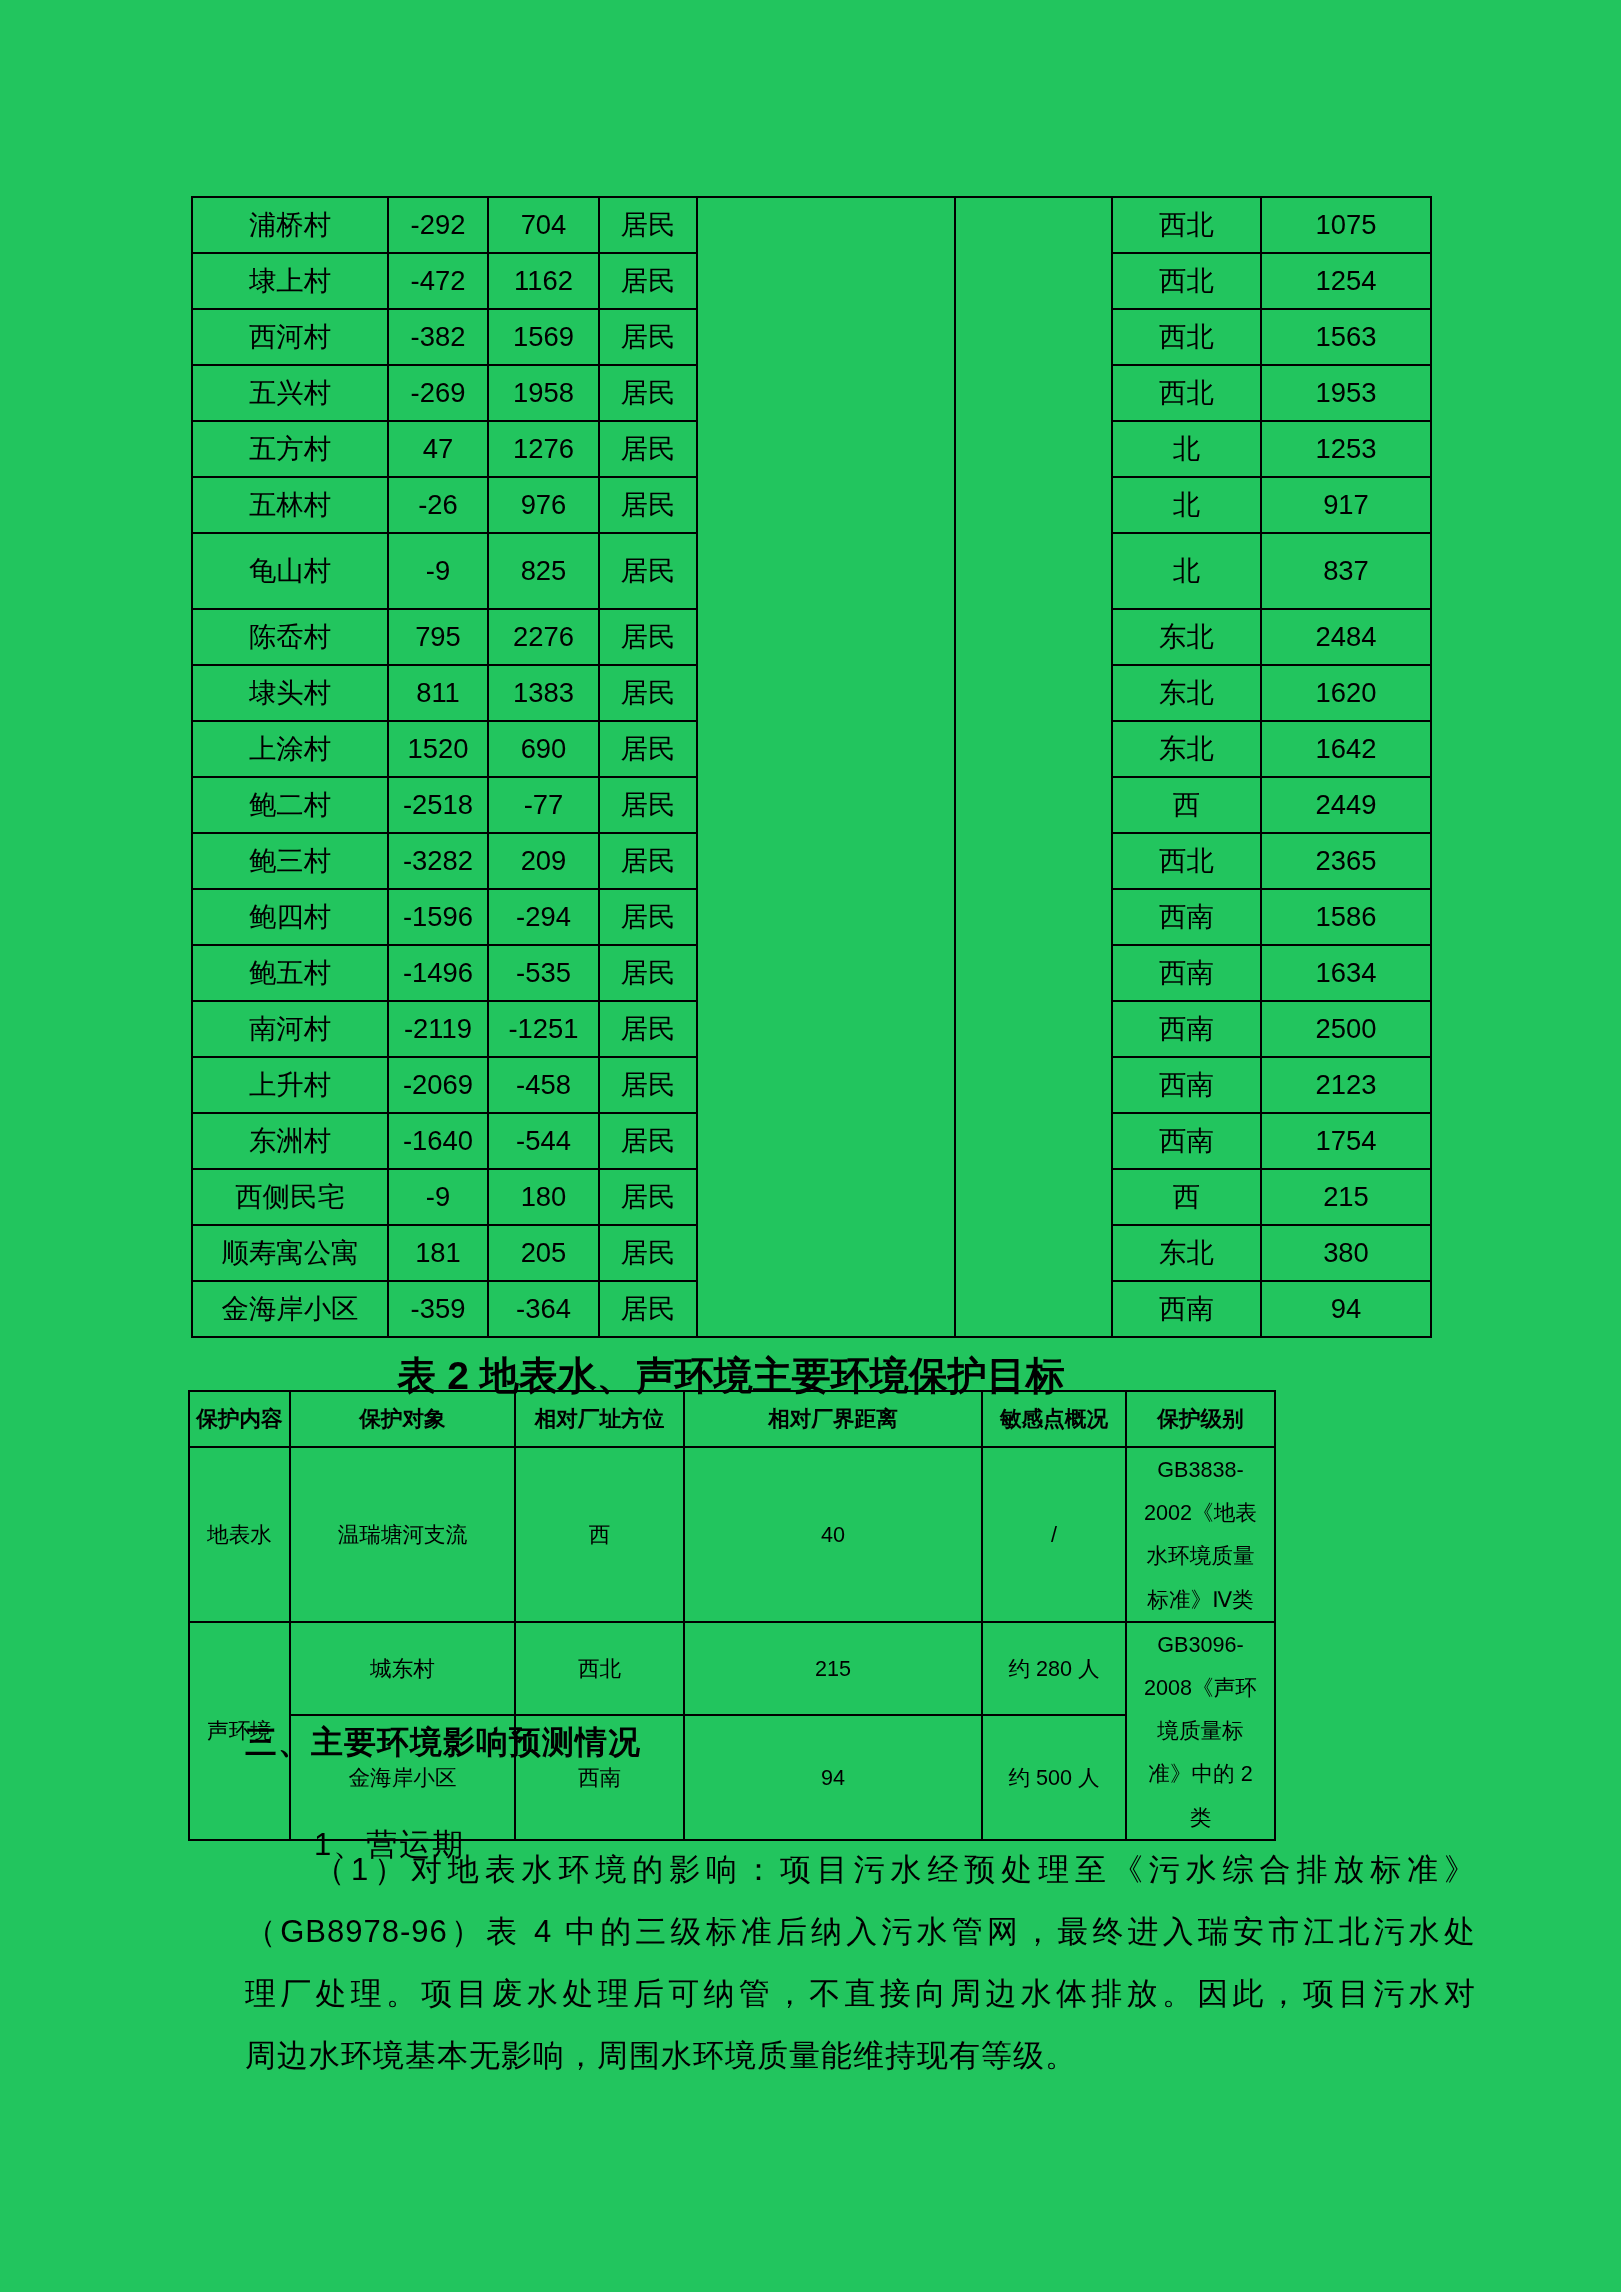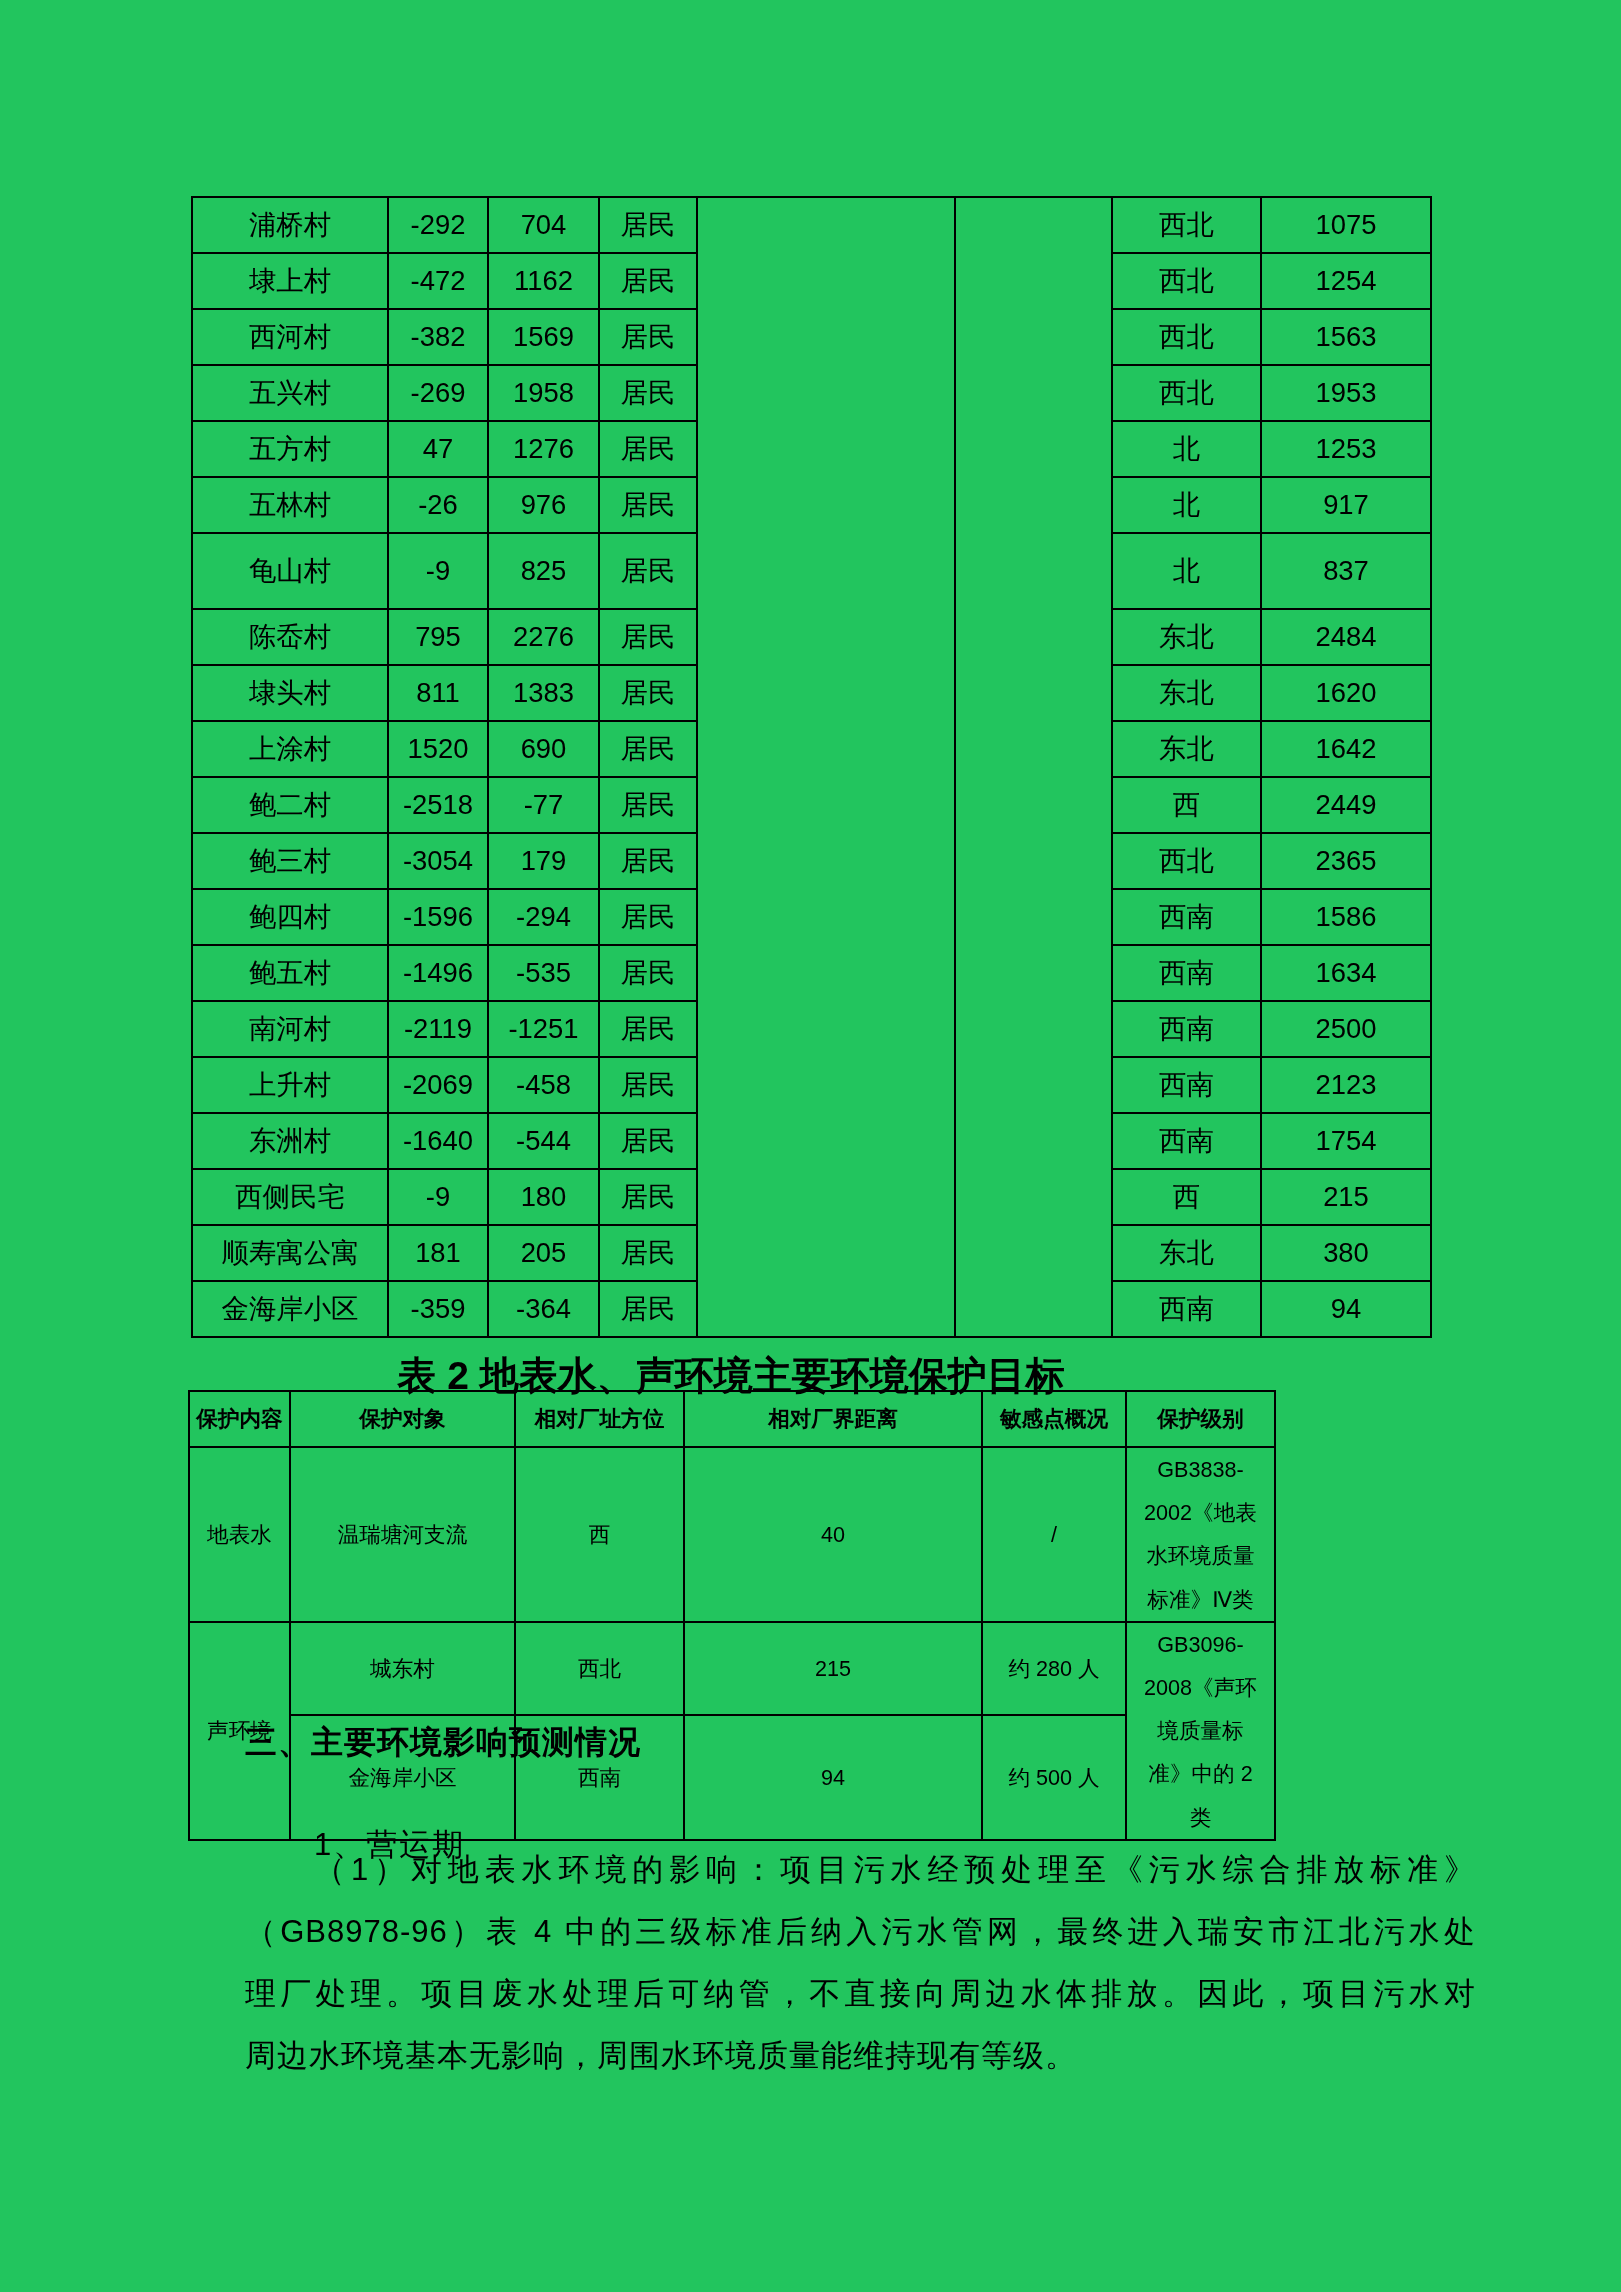--- a/index.html
+++ b/index.html
@@ -152,22 +152,22 @@
     <tr>
       <td>鲍二村</td>
       <td>-2518</td>
       <td>-77</td>
       <td>居民</td>
       <td>西</td>
       <td>2449</td>
     </tr>
     <tr>
       <td>鲍三村</td>
-      <td>-3054</td>
-      <td>179</td>
+      <td>-3282</td>
+      <td>209</td>
       <td>居民</td>
       <td>西北</td>
       <td>2365</td>
     </tr>
     <tr>
       <td>鲍四村</td>
       <td>-1596</td>
       <td>-294</td>
       <td>居民</td>
       <td>西南</td>

